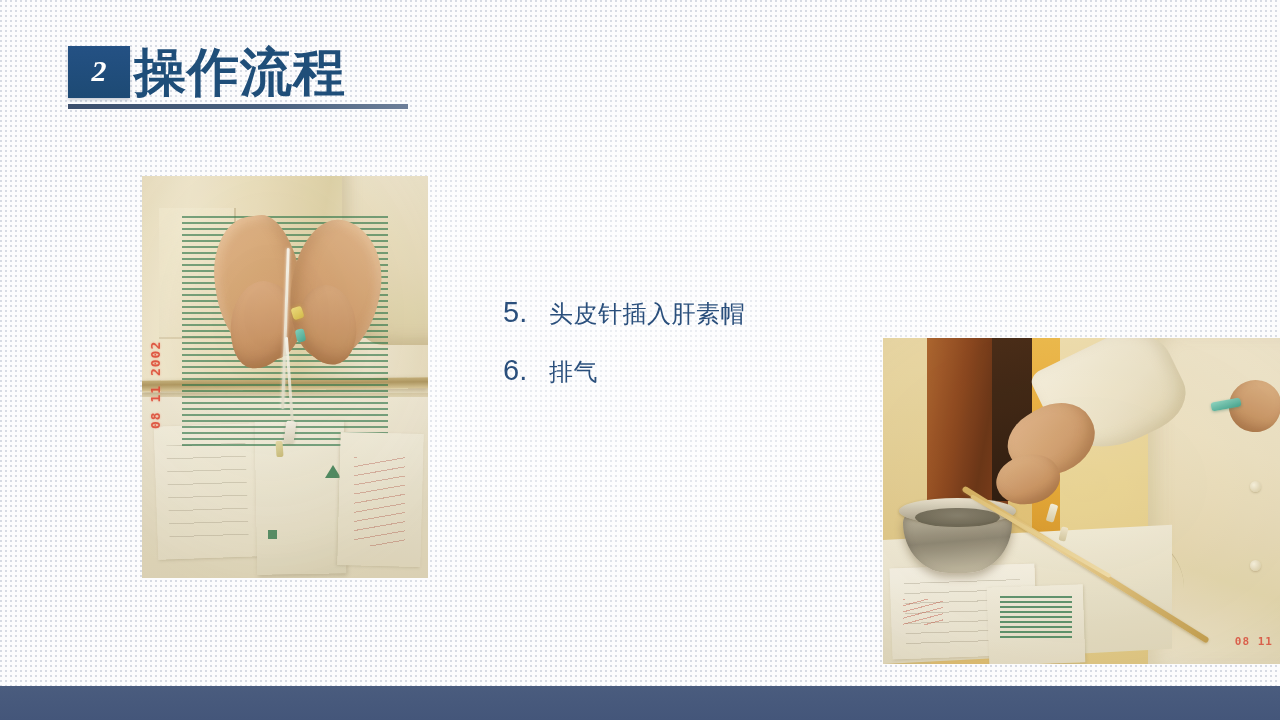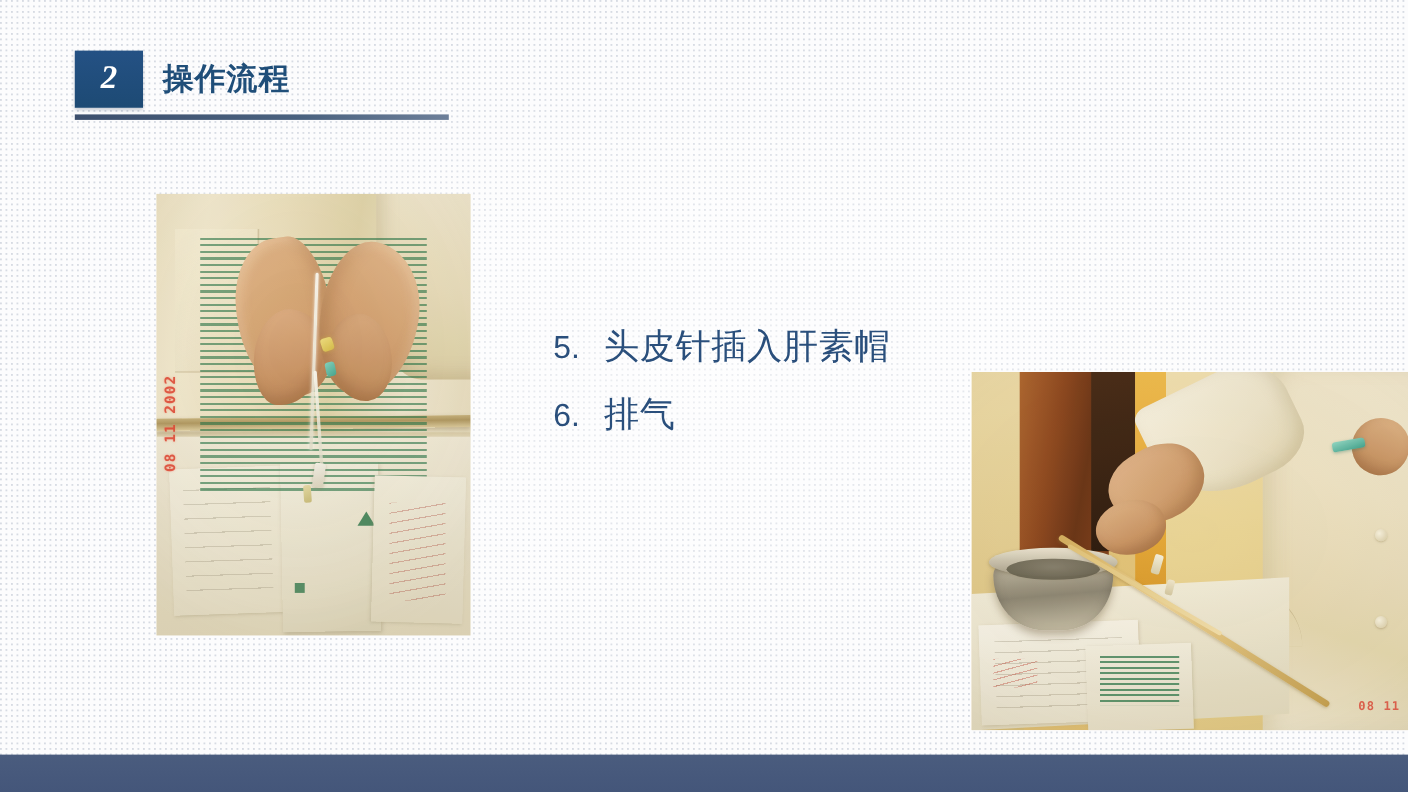--- a/index.html
+++ b/index.html
@@ -58,24 +58,24 @@
     font-family: "Liberation Serif", "DejaVu Serif", serif;
     font-style: italic;
     font-weight: 700;
     font-size: 30px;
     line-height: 1;
     color: #ffffff;
     letter-spacing: 0;
     padding-bottom: 2px;
   }
   .title-text {
-    margin-left: 18px;
+    margin-left: 4px;
     display: flex;
     align-items: center;
-    font-size: 28px;
+    font-size: 52px;
     font-weight: 700;
     color: #1f4e79;
     letter-spacing: 1px;
     line-height: 1;
     white-space: nowrap;
   }
 
   
   .title-rule {
     position: absolute;
@@ -104,21 +104,21 @@
     white-space: nowrap;
   }
   .body-item:last-child { margin-bottom: 0; }
   .body-num {
     width: 46px;
     flex: 0 0 46px;
     font-size: 29px;
     color: #2a4f7c;
   }
   .body-label {
-    font-size: 32px;
+    font-size: 24px;
     color: #2a4f7c;
     letter-spacing: 0.5px;
   }
 
   
   .photo {
     position: absolute;
     overflow: hidden;
     z-index: 3;
     

